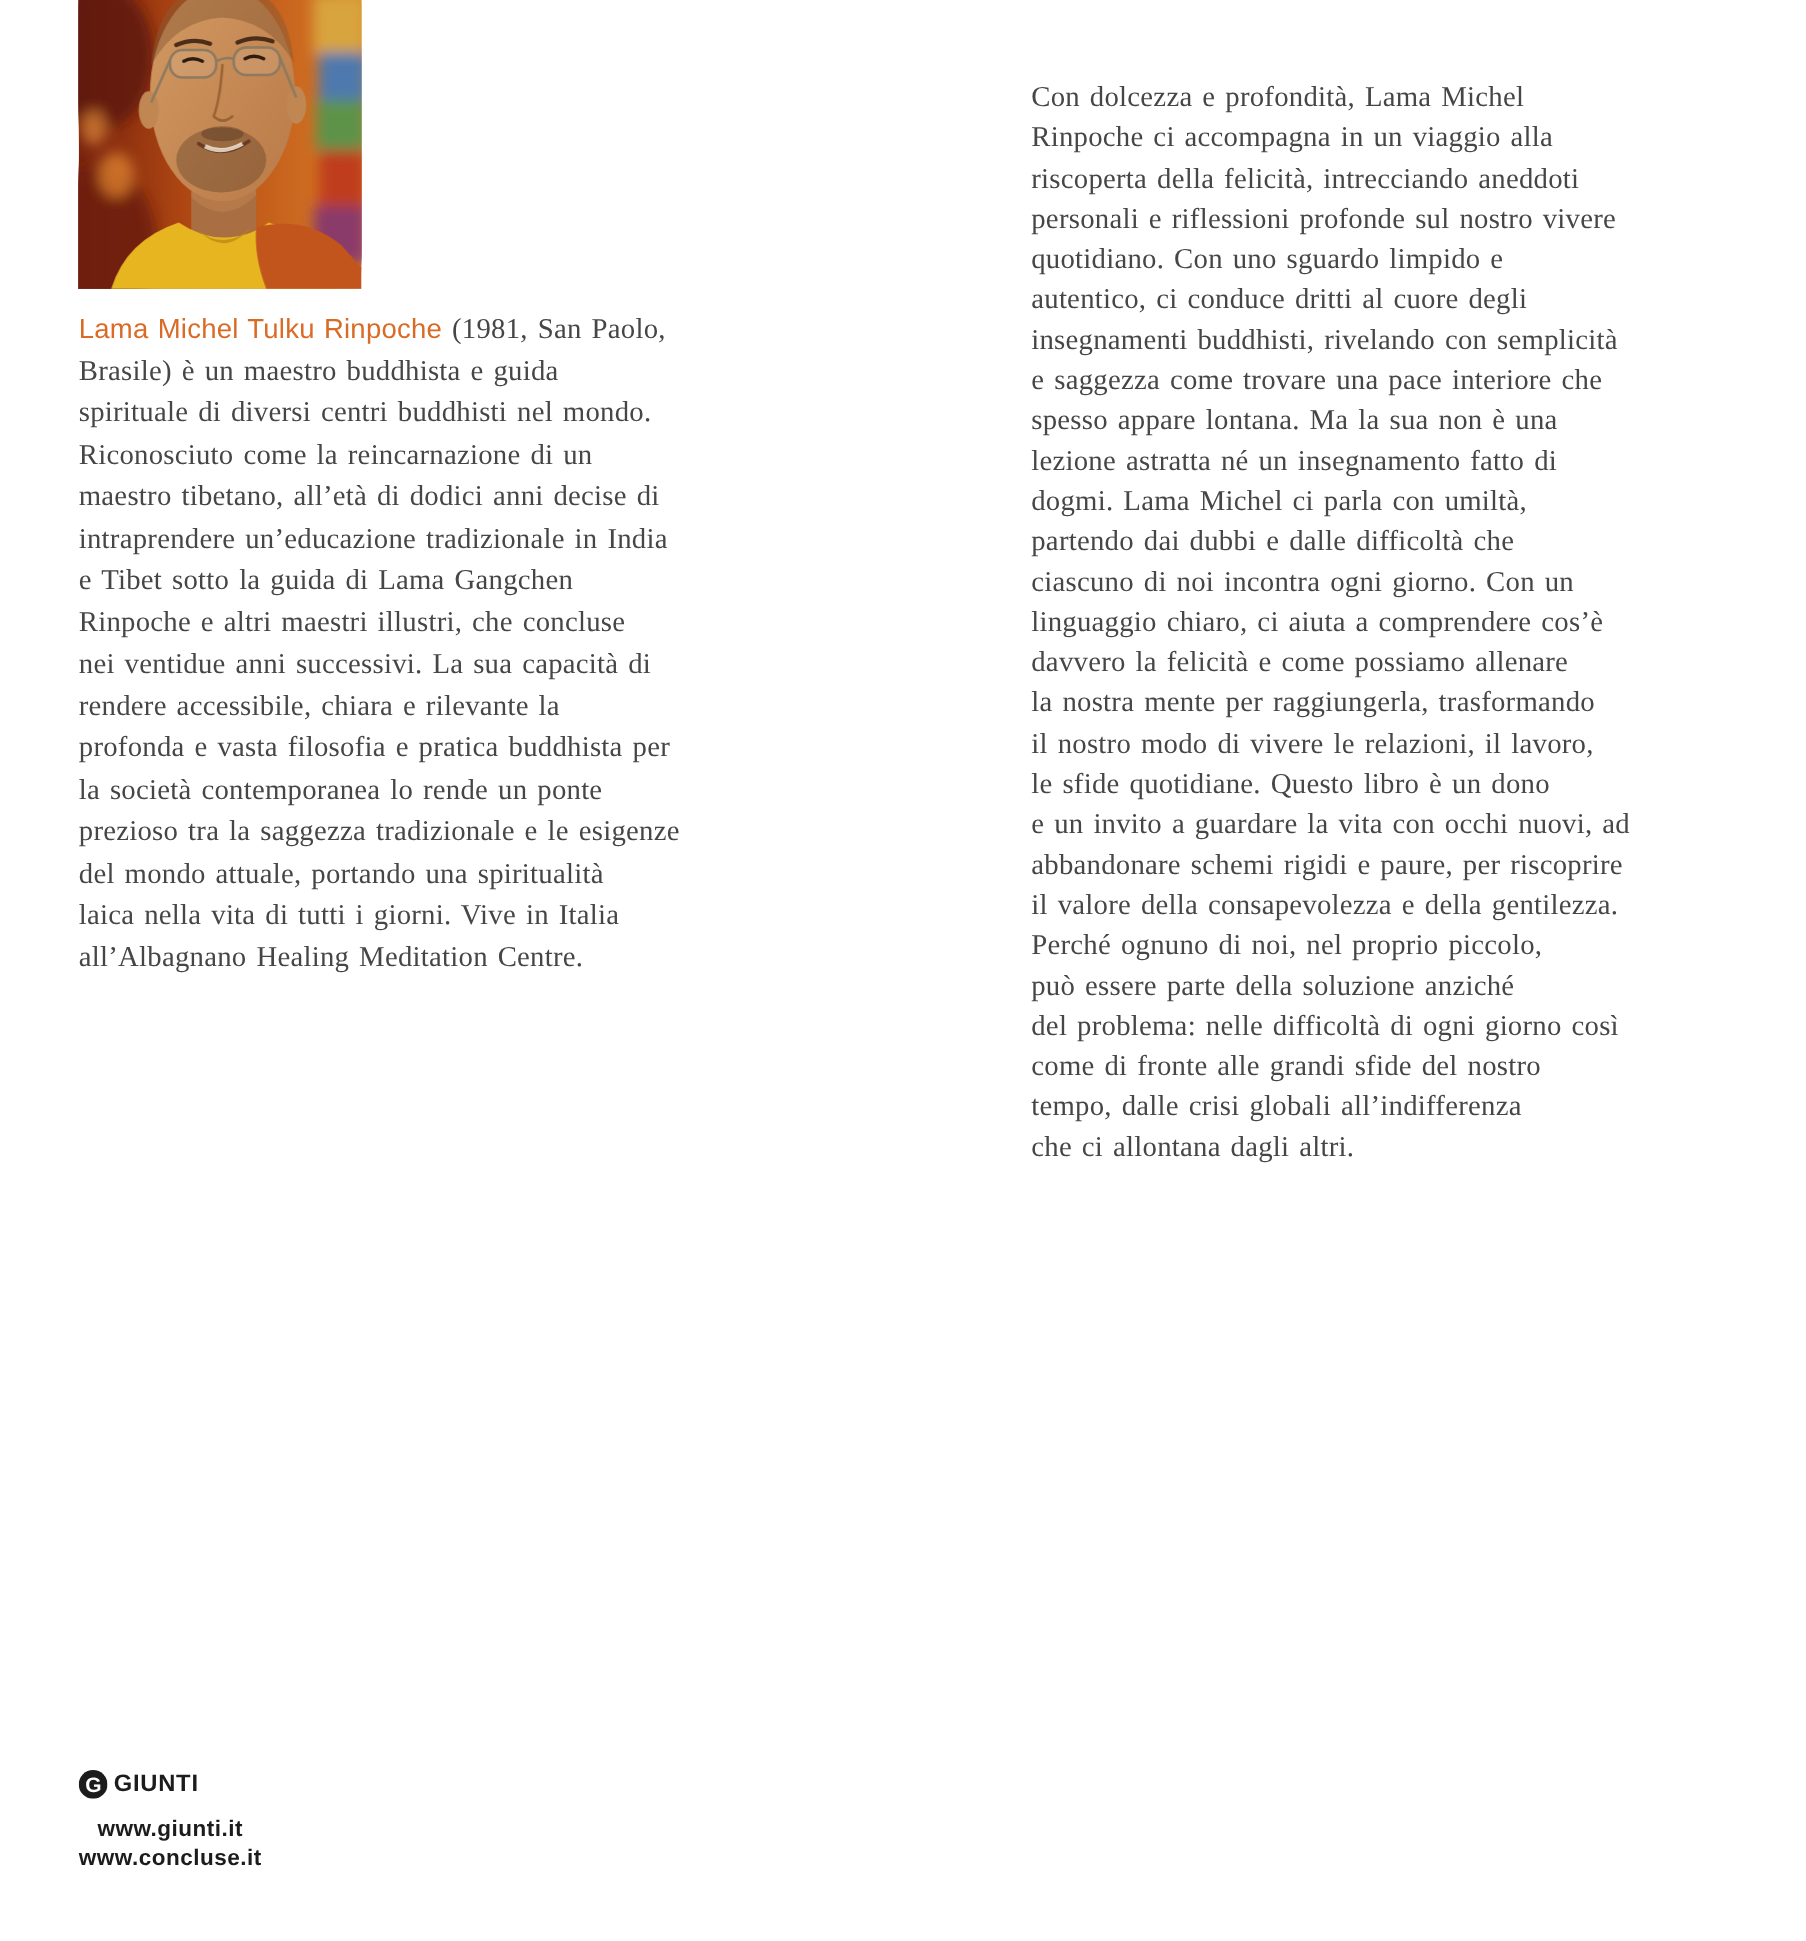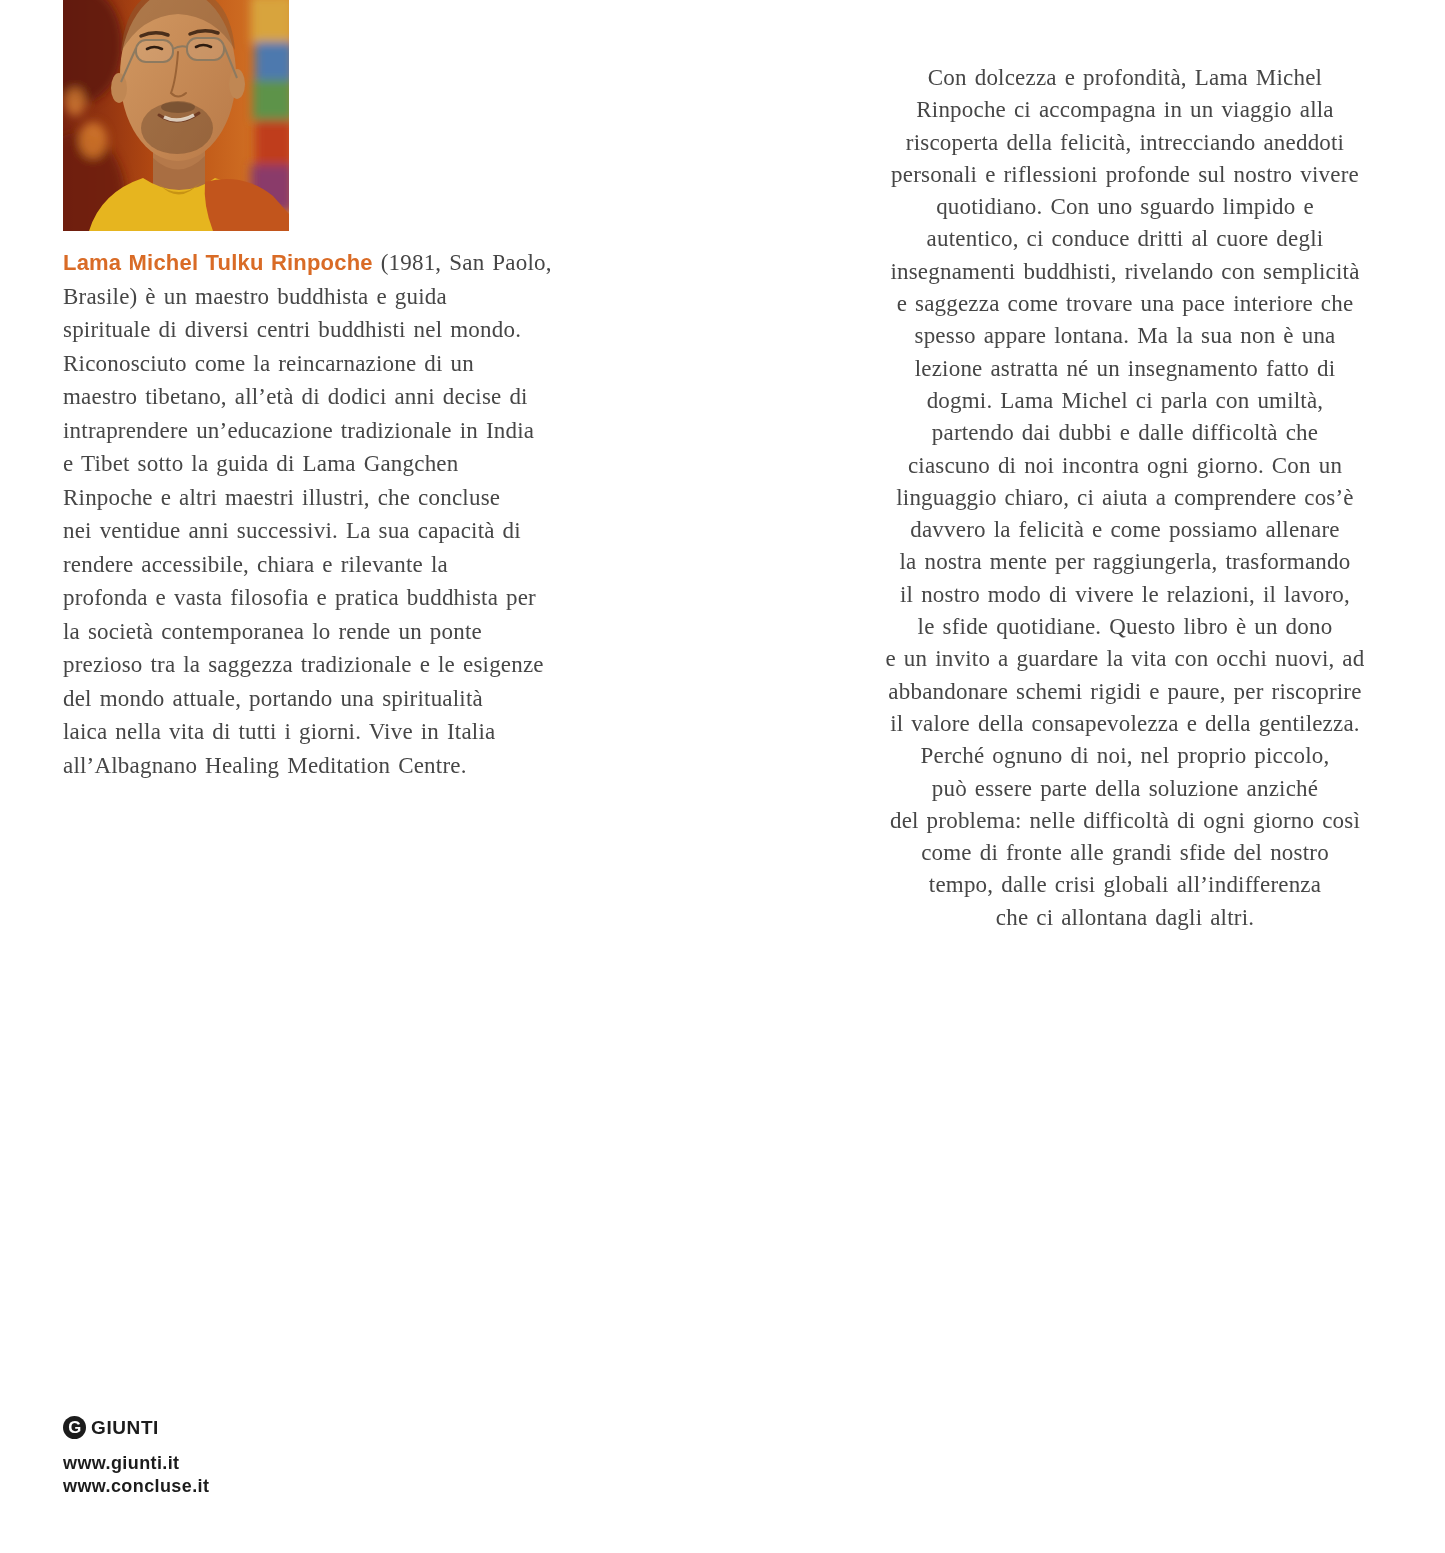--- a/index.html
+++ b/index.html
@@ -24,38 +24,37 @@
     margin: 0;
     font-size: 23px;
     line-height: 33.5px;
     letter-spacing: 0.2px;
     word-spacing: 2px;
     color: var(--body-text, #464646);
     white-space: pre-line;
   }
   .author-name {
     font-family: "Liberation Sans", sans-serif;
-    font-weight: 700;
+    font-weight: 400;
     font-size: 22px;
     letter-spacing: 0.2px;
     word-spacing: 1px;
     color: var(--accent-orange, #d96b26);
   }
   .description {
     position: absolute;
     left: 825px; top: 62px;
     width: 600px;
     margin: 0;
     font-size: 23px;
     line-height: 32.3px;
     letter-spacing: 0.2px;
     word-spacing: 2px;
     color: var(--body-text, #464646);
     white-space: pre-line;
-    text-align: center;
   }
   .footer {
     position: absolute;
     left: 63px; top: 1416px;
     font-family: "Liberation Sans", sans-serif;
     color: var(--footer-text, #1c1c1c);
   }
   .logo-row { display: flex; align-items: center; gap: 5px; height: 23px; }
   .logo-mark svg { display: block; width: 23px; height: 23px; }
   .logo-text {
@@ -67,20 +66,21 @@
     margin-top: 13px;
     font-weight: 700;
     font-size: 18px;
     line-height: 23px;
   }
   .links a {
     display: block;
     color: inherit;
     text-decoration: none;
     letter-spacing: 0.4px;
+    text-align: center;
   }
 </style>
 </head>
 <body>
 
 <div class="page">
 
   <div class="photo">
     <svg viewBox="0 0 226 231" preserveAspectRatio="none">
       <defs>

